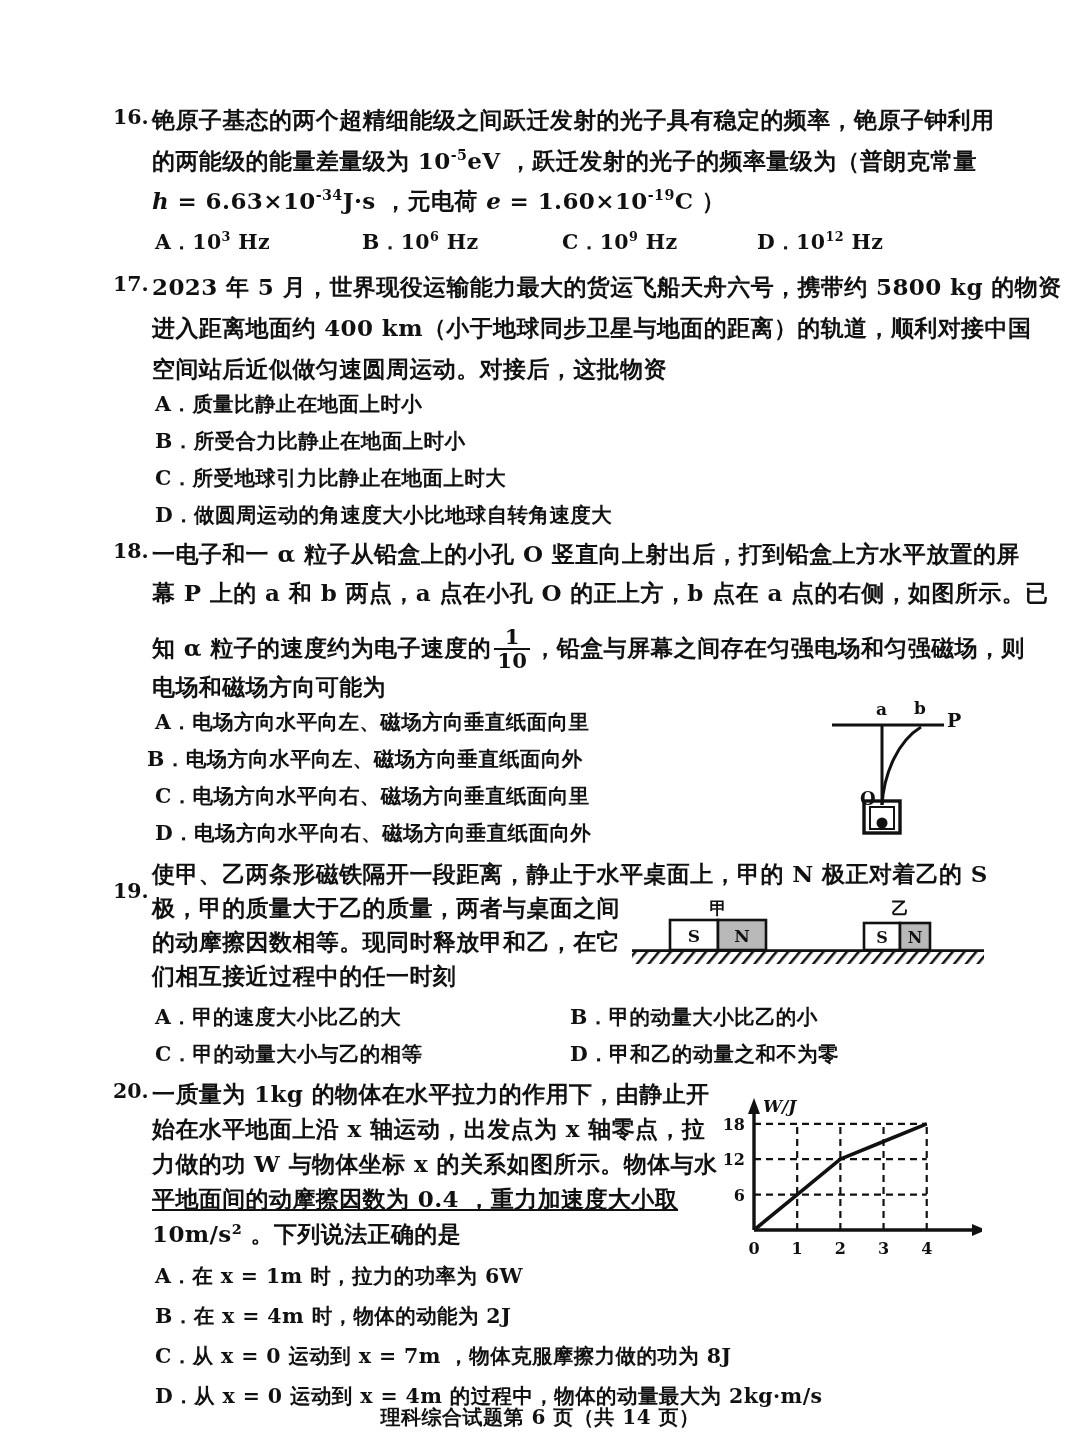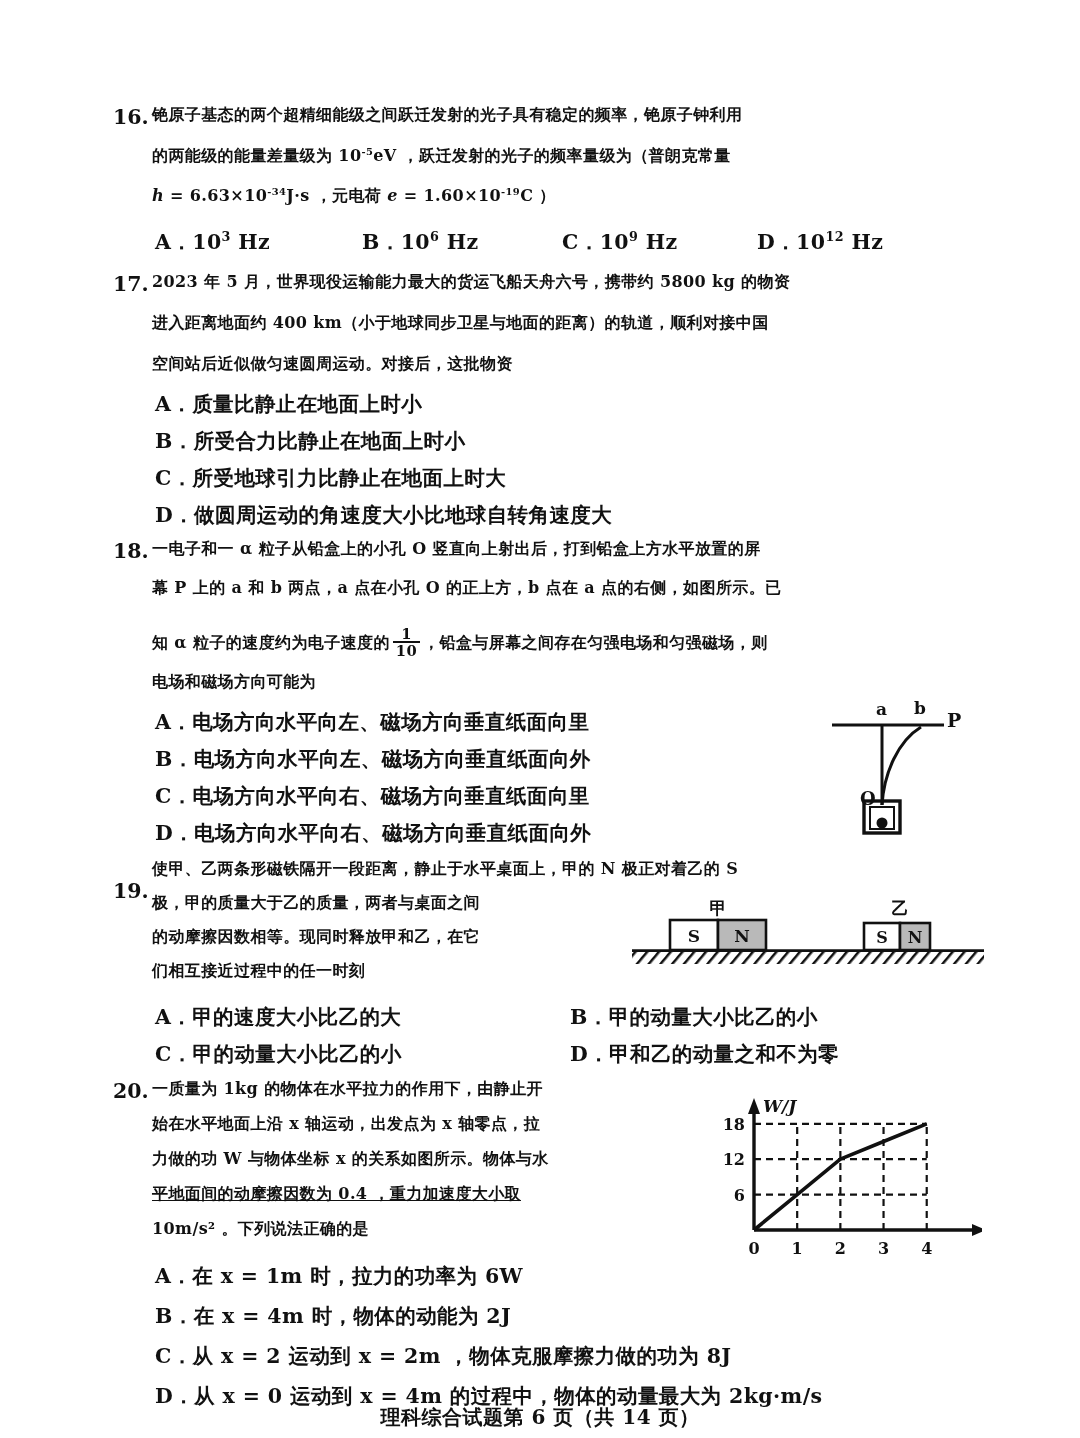--- a/index.html
+++ b/index.html
@@ -18,21 +18,21 @@
   }
   .qnum{
     position:absolute;
     font-weight:bold;
     font-size:20.5px;
     letter-spacing:0px;
   }
   .line{
     position:absolute;
     font-weight:bold;
-    font-size:16px;
+    font-size:23px;
     white-space:nowrap;
     letter-spacing:0.4px;
   }
   .opt{
     position:absolute;
     font-weight:bold;
     font-size:20.5px;
     white-space:nowrap;
     letter-spacing:0.4px;
   }
@@ -101,21 +101,21 @@
   <div class="line" style="left:152px;top:539px;">一电子和一 α 粒子从铅盒上的小孔 O 竖直向上射出后，打到铅盒上方水平放置的屏</div>
   <div class="line" style="left:152px;top:578px;">幕 P 上的 a 和 b 两点，a 点在小孔 O 的正上方，b 点在 a 点的右侧，如图所示。已</div>
 
   <div class="line" style="left:152px;top:618px;margin-top:8px;">
     <span>知 α 粒子的速度约为电子速度的</span><span class="frac"><span class="num">1</span><span class="den">10</span></span><span>，铅盒与屏幕之间存在匀强电场和匀强磁场，则</span>
   </div>
 
   <div class="line" style="left:152px;top:672px;">电场和磁场方向可能为</div>
 
   <div class="opt" style="left:155px;top:708px;">A．电场方向水平向左、磁场方向垂直纸面向里</div>
-  <div class="opt" style="left:155px;top:745px;">B．电场方向水平向左、磁场方向垂直纸面向外</div>
+  <div class="opt" style="left:147px;top:745px;">B．电场方向水平向左、磁场方向垂直纸面向外</div>
   <div class="opt" style="left:155px;top:782px;">C．电场方向水平向右、磁场方向垂直纸面向里</div>
   <div class="opt" style="left:155px;top:819px;">D．电场方向水平向右、磁场方向垂直纸面向外</div>
 
   <div class="fig" style="left:826px;top:695px;">
     <svg width="150" height="145" viewBox="0 0 150 145">
 
       <line x1="6" y1="30" x2="118" y2="30" stroke="#111" stroke-width="3.2"></line>
 
       <line x1="56" y1="30" x2="56" y2="110" stroke="#111" stroke-width="3"></line>
 
@@ -133,21 +133,21 @@
   </div>
 
   <div class="qnum" style="left:113px;top:859px;margin-top:20px;">19.</div>
   <div class="line" style="left:152px;top:859px;text-align:center;">使甲、乙两条形磁铁隔开一段距离，静止于水平桌面上，甲的 N 极正对着乙的 S</div>
   <div class="line" style="left:152px;top:893px;">极，甲的质量大于乙的质量，两者与桌面之间</div>
   <div class="line" style="left:152px;top:927px;">的动摩擦因数相等。现同时释放甲和乙，在它</div>
   <div class="line" style="left:152px;top:961px;">们相互接近过程中的任一时刻</div>
 
   <div class="opt" style="left:155px;top:1003px;">A．甲的速度大小比乙的大</div>
   <div class="opt" style="left:570px;top:1003px;">B．甲的动量大小比乙的小</div>
-  <div class="opt" style="left:155px;top:1040px;">C．甲的动量大小比乙的小</div>
+  <div class="opt" style="left:155px;top:1040px;">C．甲的动量大小与乙的相等</div>
   <div class="opt" style="left:570px;top:1040px;">D．甲和乙的动量之和不为零</div>
 
   <div class="fig" style="left:632px;top:898px;">
     <svg width="352" height="78" viewBox="0 0 352 78">
       <defs>
         <pattern id="hatch" width="9" height="9" patternUnits="userSpaceOnUse" patternTransform="rotate(40)">
           <rect width="9" height="9" fill="#ffffff"></rect>
           <line x1="0" y1="0" x2="0" y2="9" stroke="#111" stroke-width="5"></line>
         </pattern>
       </defs>
@@ -171,21 +171,21 @@
 
   <div class="qnum" style="left:113px;top:1079px;">20.</div>
   <div class="line" style="left:152px;top:1079px;">一质量为 1kg 的物体在水平拉力的作用下，由静止开</div>
   <div class="line" style="left:152px;top:1114px;">始在水平地面上沿 x 轴运动，出发点为 x 轴零点，拉</div>
   <div class="line" style="left:152px;top:1149px;">力做的功 W 与物体坐标 x 的关系如图所示。物体与水</div>
   <div class="line" style="left:152px;top:1184px;text-decoration:underline;">平地面间的动摩擦因数为 0.4 ，重力加速度大小取</div>
   <div class="line" style="left:152px;top:1219px;">10m/s² 。下列说法正确的是</div>
 
   <div class="opt" style="left:155px;top:1262px;text-align:center;">A．在 x = 1m 时，拉力的功率为 6W</div>
   <div class="opt" style="left:155px;top:1302px;">B．在 x = 4m 时，物体的动能为 2J</div>
-  <div class="opt" style="left:155px;top:1342px;">C．从 x = 2 运动到 x = 2m ，物体克服摩擦力做的功为 8J</div>
+  <div class="opt" style="left:155px;top:1342px;">C．从 x = 0 运动到 x = 7m ，物体克服摩擦力做的功为 8J</div>
   <div class="opt" style="left:155px;top:1382px;">D．从 x = 0 运动到 x = 4m 的过程中，物体的动量最大为 2kg·m/s</div>
 
   <div class="fig" style="left:712px;top:1090px;">
     <svg id="wx-chart" width="270" height="175" viewBox="0 0 270 175">
         <line x1="42" y1="104.6" x2="214.72727272727272" y2="104.6" stroke="#111" stroke-width="2.2" stroke-dasharray="7,5"></line>
         <line x1="42" y1="69.2" x2="214.72727272727272" y2="69.2" stroke="#111" stroke-width="2.2" stroke-dasharray="7,5"></line>
         <line x1="42" y1="33.8" x2="214.72727272727272" y2="33.8" stroke="#111" stroke-width="2.2" stroke-dasharray="7,5"></line>
         <line x1="85.18181818181819" y1="140" x2="85.18181818181819" y2="33.8" stroke="#111" stroke-width="2.2" stroke-dasharray="7,5"></line>
         <line x1="128.36363636363637" y1="140" x2="128.36363636363637" y2="33.8" stroke="#111" stroke-width="2.2" stroke-dasharray="7,5"></line>
         <line x1="171.54545454545453" y1="140" x2="171.54545454545453" y2="33.8" stroke="#111" stroke-width="2.2" stroke-dasharray="7,5"></line>

